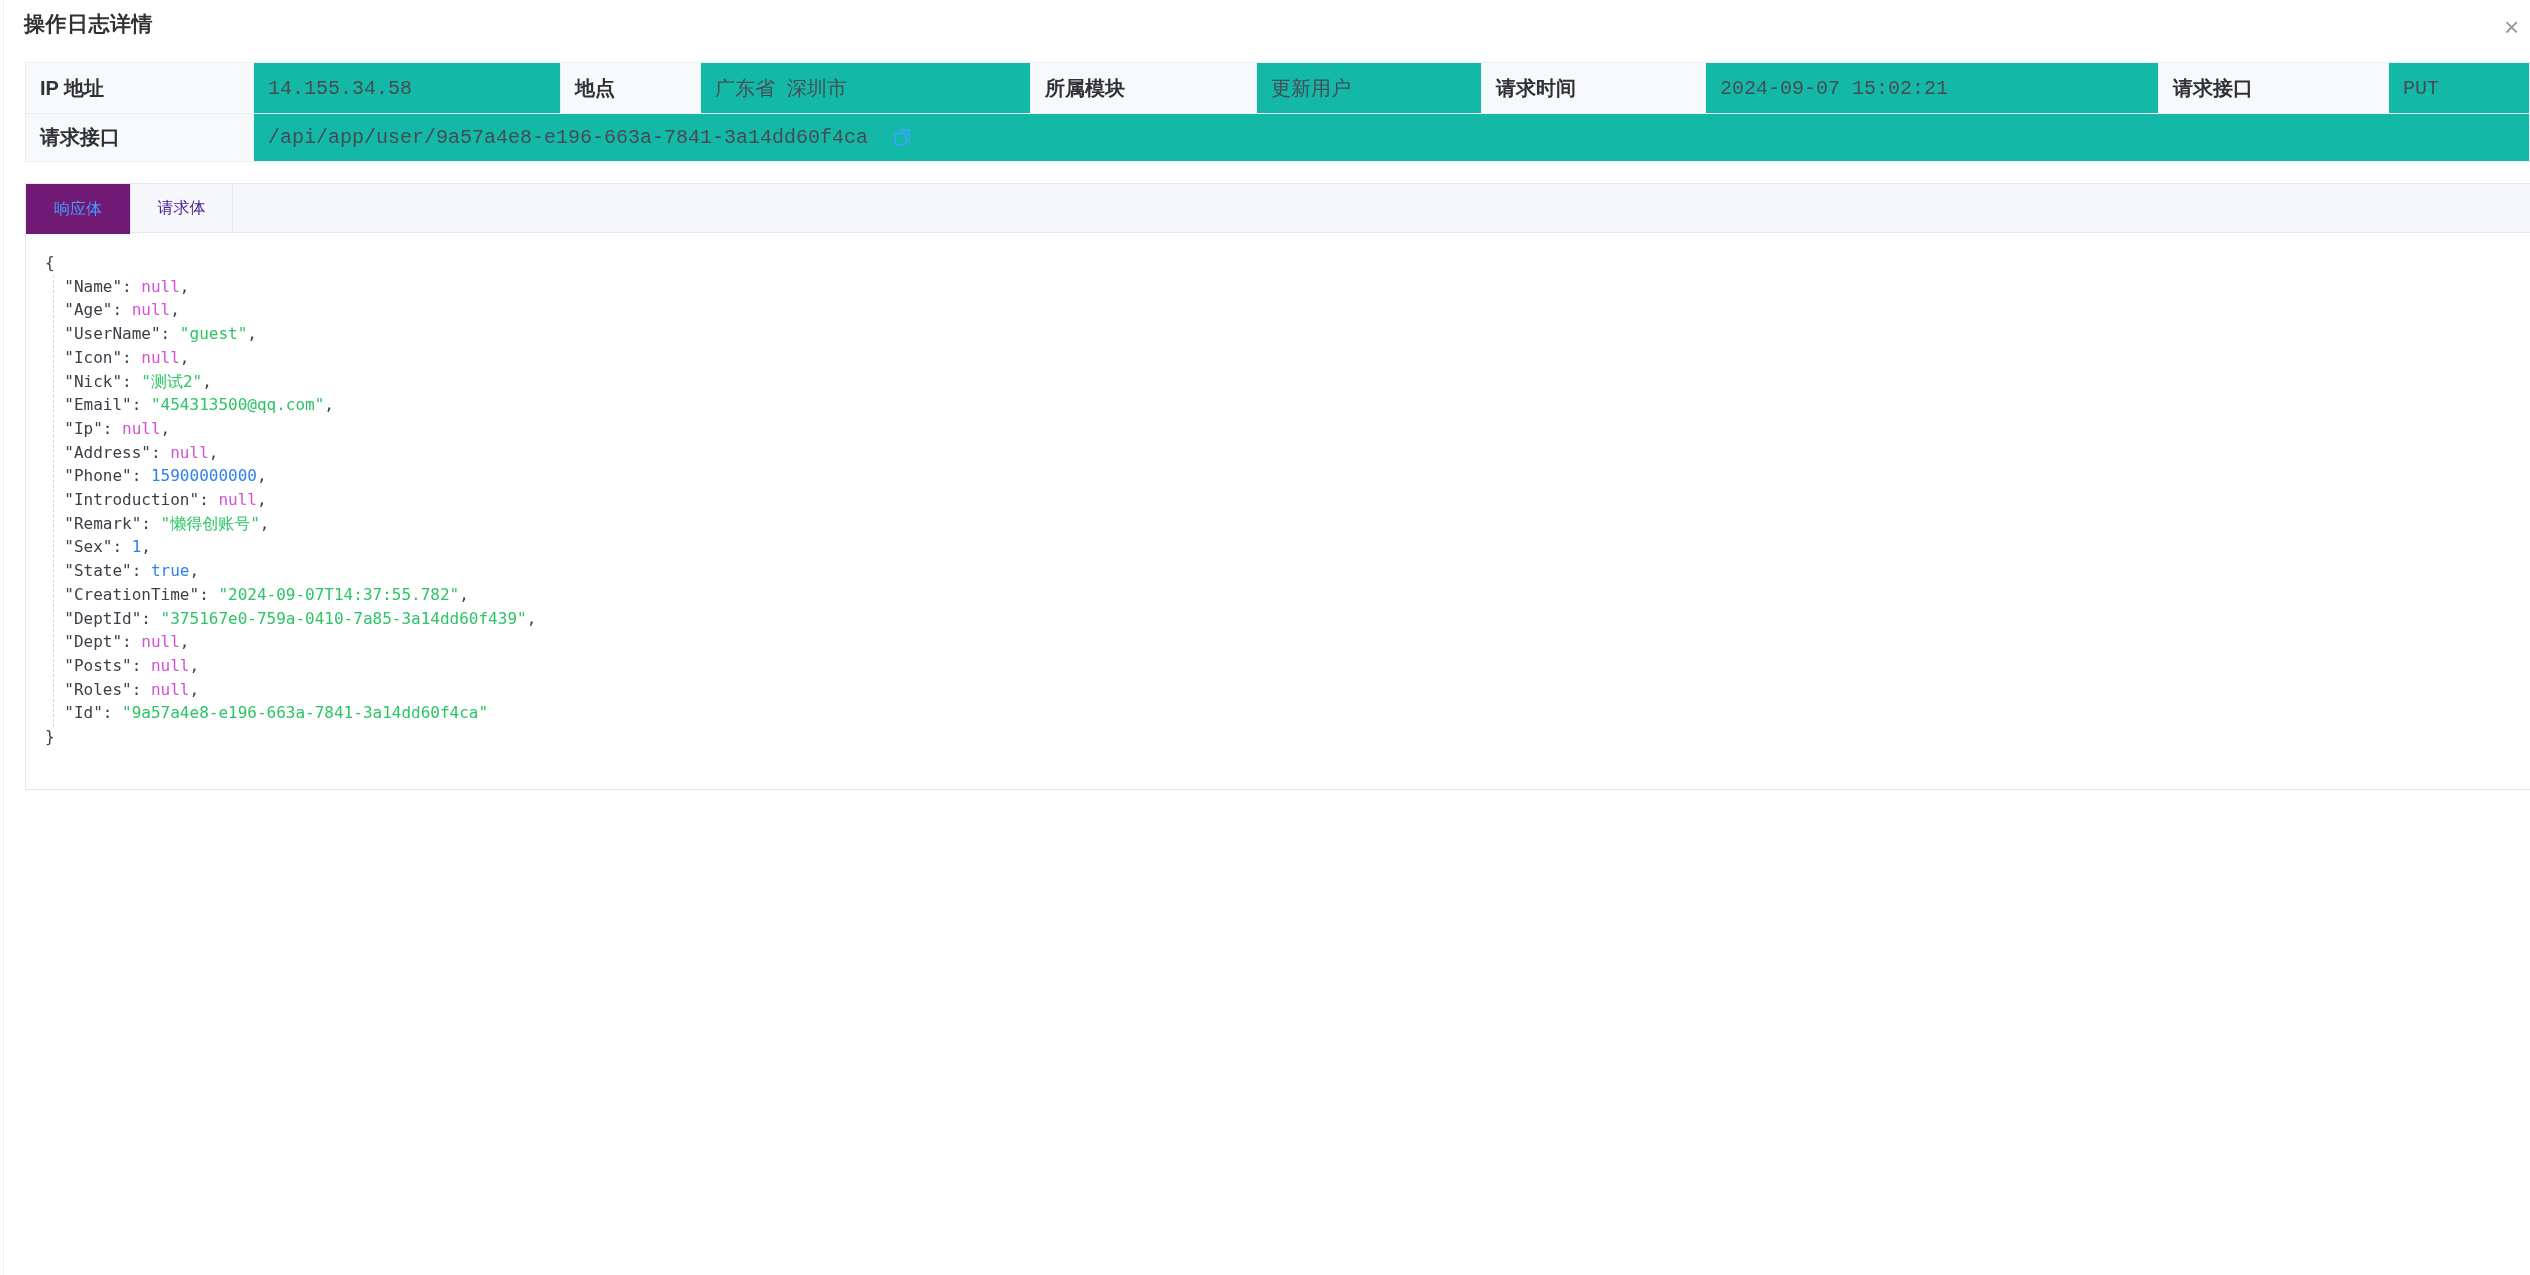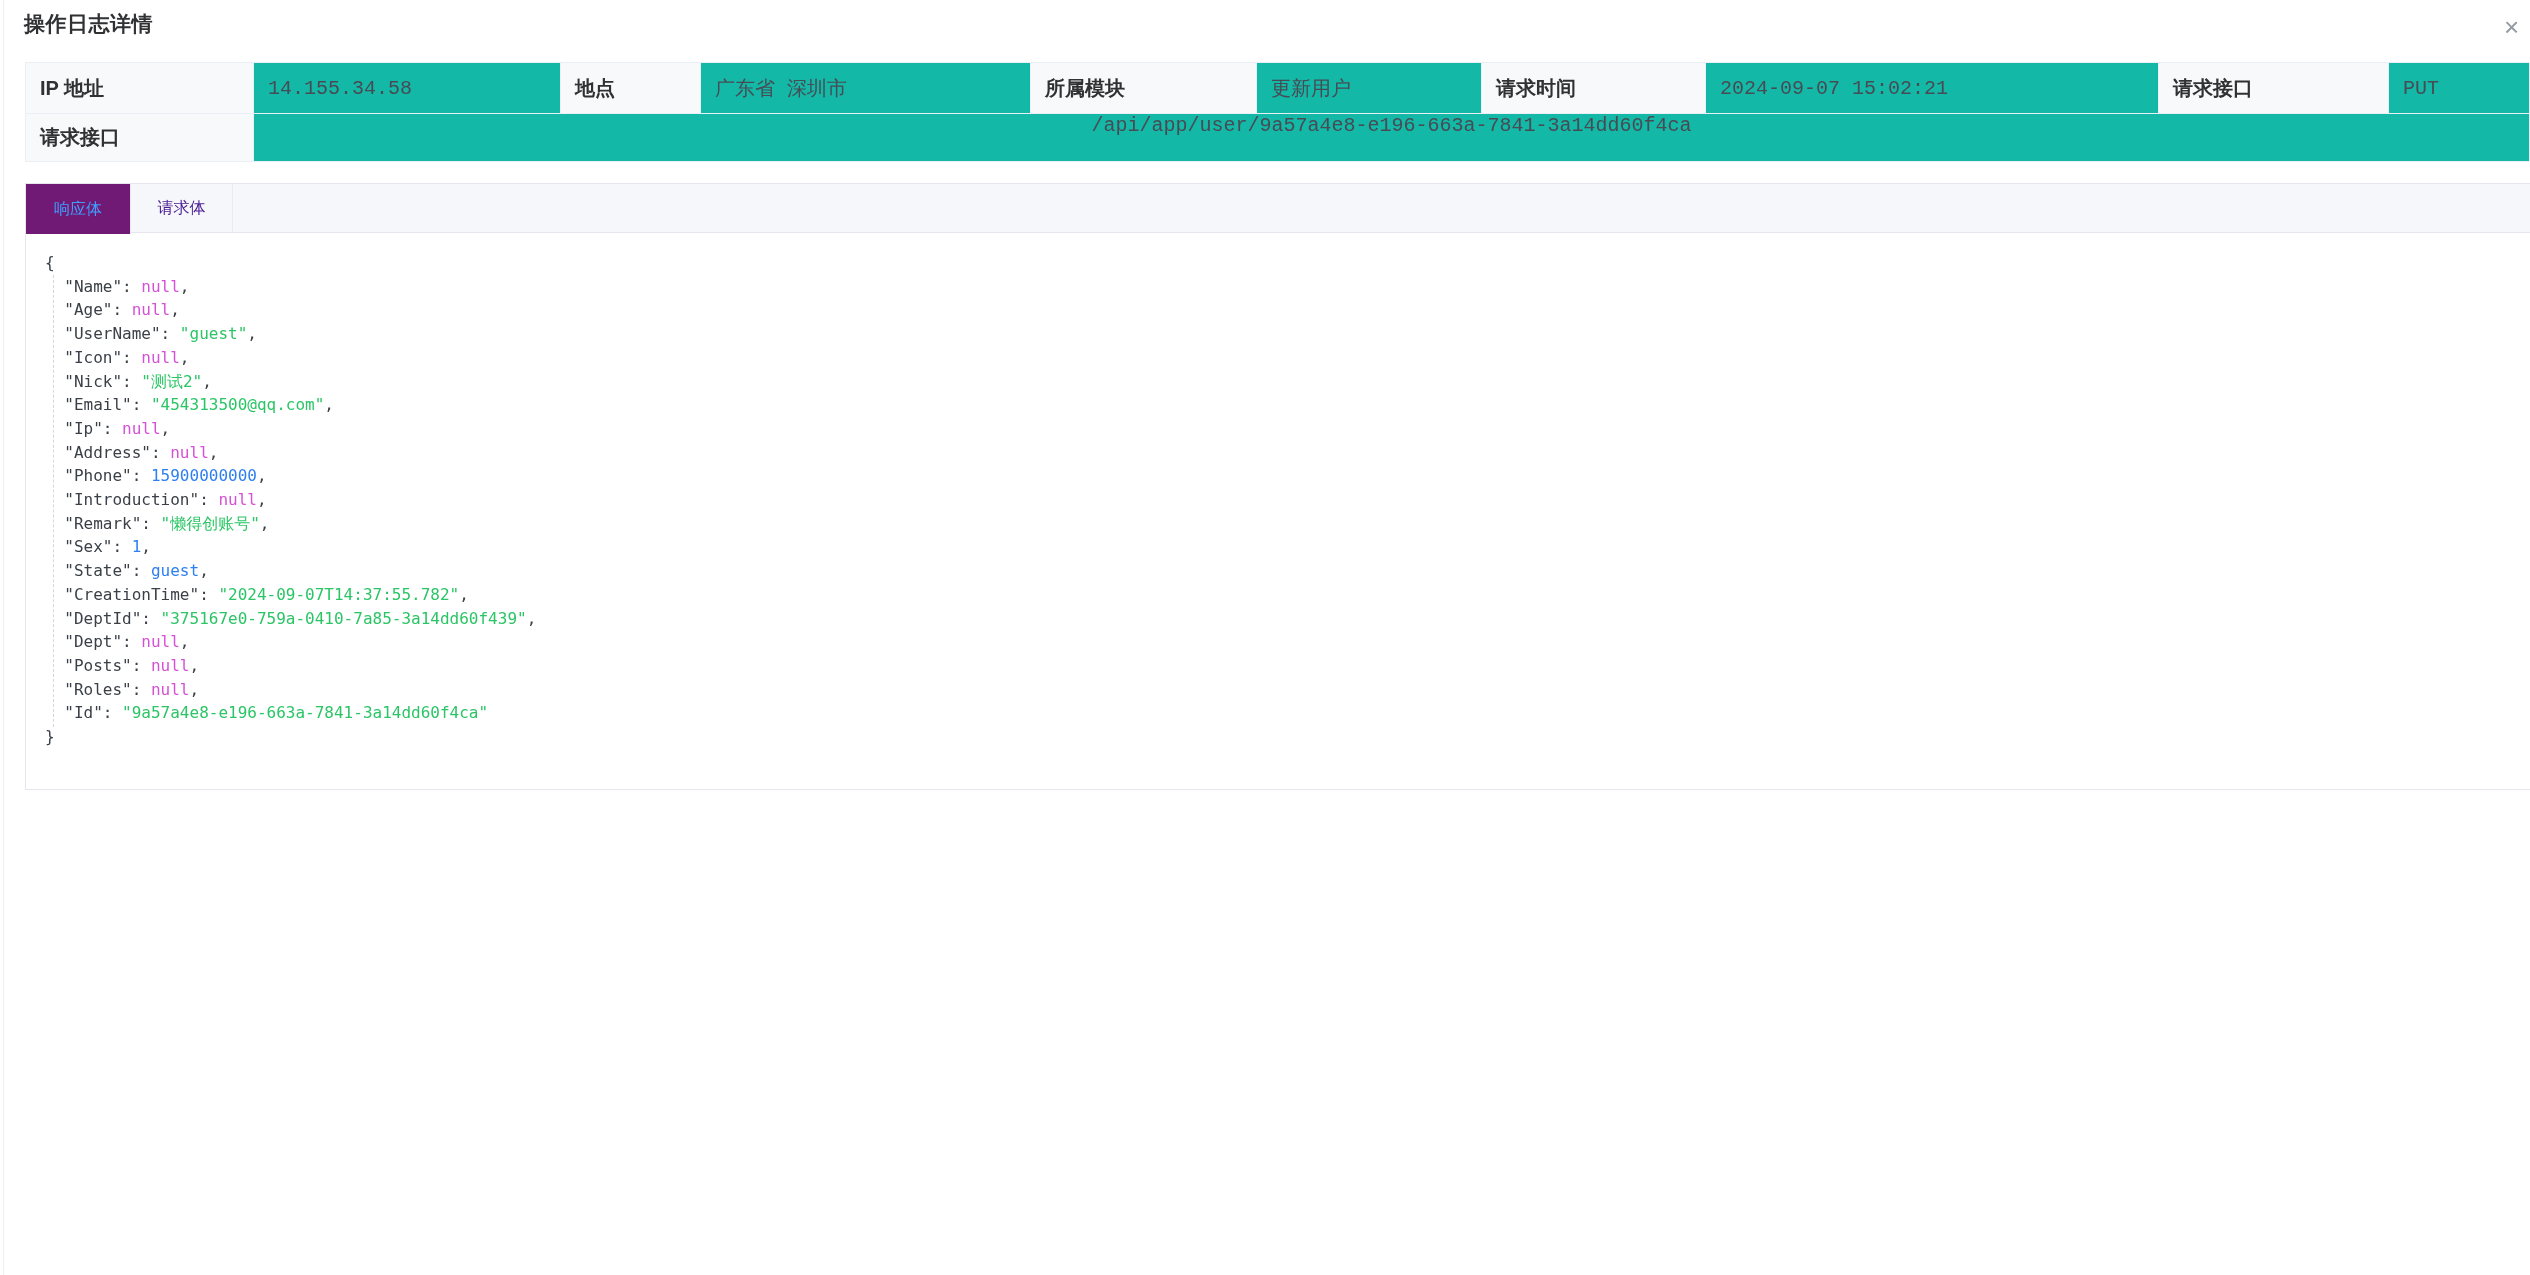--- a/index.html
+++ b/index.html
@@ -29,21 +29,21 @@
     grid-template-rows:51px 48px;
     border-top:1px solid #ebeef5; border-left:1px solid #ebeef5;
     font-size:20px;
   }
   .cell {
     border-right:1px solid #ebeef5; border-bottom:1px solid #ebeef5;
     display:flex; align-items:center; padding:0 14px; white-space:nowrap; overflow:hidden;
   }
   .cell.lbl { background:#f8f9fb; color:#303133; font-weight:bold; }
   .cell.val { background:#14b8a6; color:#474c54;font-family:Liberation Mono, monospace; }
-  .cell.api-val { grid-column:2 / -1; gap:24px;flex-direction:column; }
+  .cell.api-val { grid-column:2 / -1; gap:24px; }
   .copy-icon { display:inline-flex; align-items:center; cursor:pointer; margin-left:2px; }
 
   
   .tabs-box {
     position:absolute; left:25px; top:183px; right:0; height:607px;
     border:1px solid #e4e7ed; border-right:none; background:#fff;
   }
   .tabs-header {
     height:49px; background:#f5f7fa; border-bottom:1px solid #e4e7ed;
     display:flex; align-items:stretch;
@@ -127,21 +127,21 @@
 </span><span class="j-k">  "UserName"</span><span class="j-p">: </span><span class="j-str">"guest"</span><span class="j-p">,
 </span><span class="j-k">  "Icon"</span><span class="j-p">: </span><span class="j-null">null</span><span class="j-p">,
 </span><span class="j-k">  "Nick"</span><span class="j-p">: </span><span class="j-str">"测试2"</span><span class="j-p">,
 </span><span class="j-k">  "Email"</span><span class="j-p">: </span><span class="j-str">"454313500@qq.com"</span><span class="j-p">,
 </span><span class="j-k">  "Ip"</span><span class="j-p">: </span><span class="j-null">null</span><span class="j-p">,
 </span><span class="j-k">  "Address"</span><span class="j-p">: </span><span class="j-null">null</span><span class="j-p">,
 </span><span class="j-k">  "Phone"</span><span class="j-p">: </span><span class="j-num">15900000000</span><span class="j-p">,
 </span><span class="j-k">  "Introduction"</span><span class="j-p">: </span><span class="j-null">null</span><span class="j-p">,
 </span><span class="j-k">  "Remark"</span><span class="j-p">: </span><span class="j-str">"懒得创账号"</span><span class="j-p">,
 </span><span class="j-k">  "Sex"</span><span class="j-p">: </span><span class="j-num">1</span><span class="j-p">,
-</span><span class="j-k">  "State"</span><span class="j-p">: </span><span class="j-bool">guest</span><span class="j-p">,
+</span><span class="j-k">  "State"</span><span class="j-p">: </span><span class="j-bool">true</span><span class="j-p">,
 </span><span class="j-k">  "CreationTime"</span><span class="j-p">: </span><span class="j-str">"2024-09-07T14:37:55.782"</span><span class="j-p">,
 </span><span class="j-k">  "DeptId"</span><span class="j-p">: </span><span class="j-str">"375167e0-759a-0410-7a85-3a14dd60f439"</span><span class="j-p">,
 </span><span class="j-k">  "Dept"</span><span class="j-p">: </span><span class="j-null">null</span><span class="j-p">,
 </span><span class="j-k">  "Posts"</span><span class="j-p">: </span><span class="j-null">null</span><span class="j-p">,
 </span><span class="j-k">  "Roles"</span><span class="j-p">: </span><span class="j-null">null</span><span class="j-p">,
 </span><span class="j-k">  "Id"</span><span class="j-p">: </span><span class="j-str">"9a57a4e8-e196-663a-7841-3a14dd60f4ca"</span><span class="j-p">
 </span><span class="j-p">}</span></pre>
   </div>
 </div>
 

